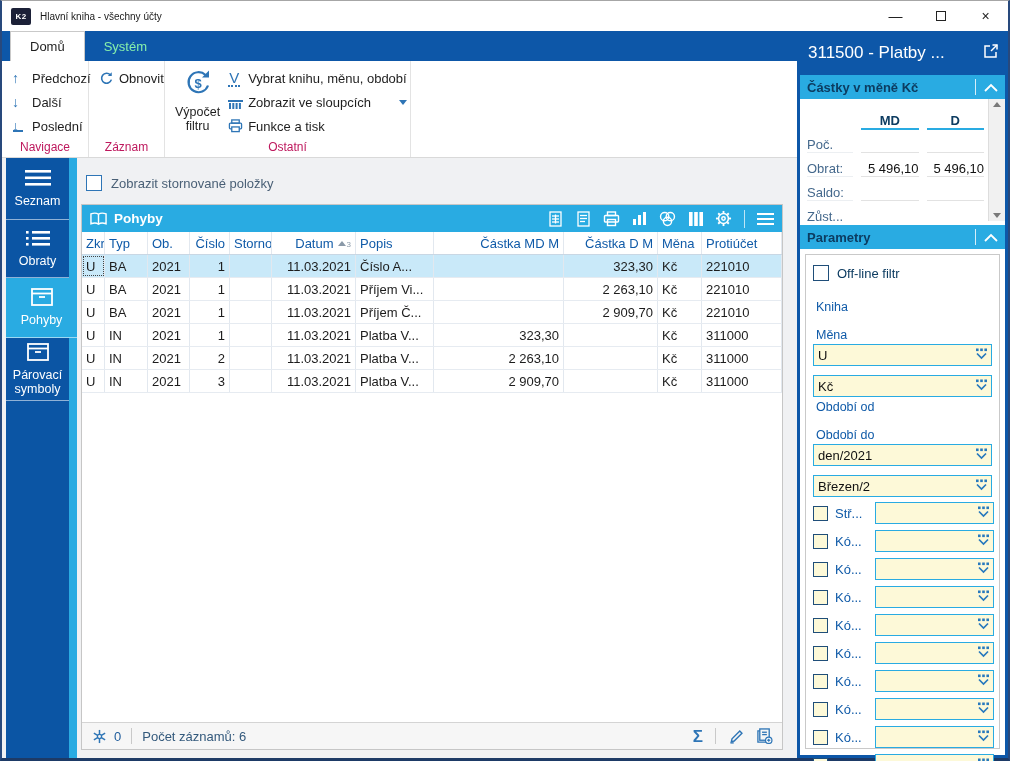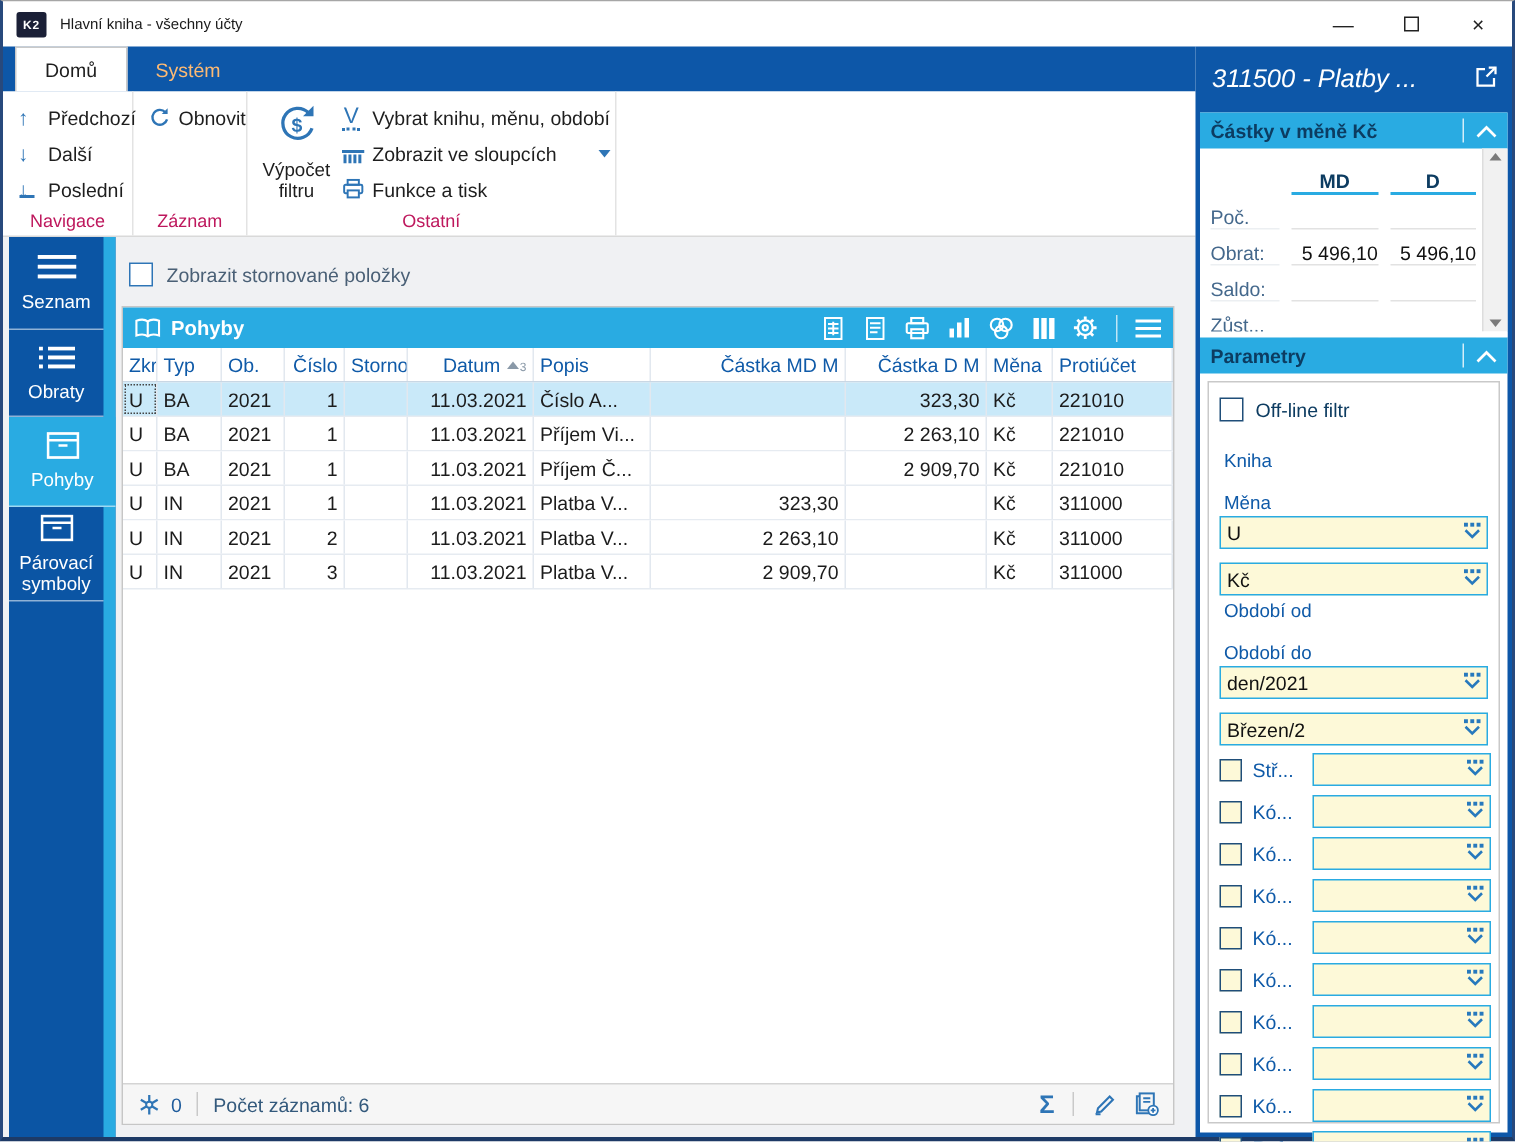--- a/index.html
+++ b/index.html
@@ -18,21 +18,21 @@
   .win-btn{width:45px;height:100%;display:flex;align-items:center;justify-content:center;font-size:14px;color:#222;}
   .win-btn .maxbox{width:10px;height:10px;border:1px solid #222;display:block;}
 
   
   .body-row{flex:1;display:flex;min-height:0;}
   .left-col{width:795px;display:flex;flex-direction:column;min-height:0;}
   .right-col{flex:1;background:#0d57a8;display:flex;flex-direction:column;min-height:0;}
 
   
   .tabbar{height:30px;background:#0d57a8;display:flex;align-items:stretch;padding-left:8px;flex:0 0 auto;}
-  .tab{padding:0 19px;color:#fdba74;font-size:13px;display:flex;align-items:center;}
+  .tab{padding:0 19px;color:#86efac;font-size:13px;display:flex;align-items:center;}
   .tab.active{background:#fff;color:#1e1e1e;border:1px solid #c9c9c9;border-bottom:none;}
 
   
   .ribbon{height:97px;background:#fff;display:flex;border-bottom:1px solid #d9d9d9;flex:0 0 auto;}
   .rgroup{display:flex;flex-direction:column;border-right:1px solid #e3e3e3;}
   .rgroup-body{flex:1;padding:5px 10px 0 10px;display:flex;}
   .rgroup-label{height:19px;text-align:center;color:#be185d;font-size:12px;line-height:18px;}
   .rcolumn{display:flex;flex-direction:column;}
   .ritem{display:flex;align-items:center;height:24px;font-size:13px;color:#1e1e1e;white-space:nowrap;}
   .ricon{width:20px;color:#2e75b6;font-size:14px;display:flex;align-items:center;justify-content:flex-start;flex:0 0 auto;}
@@ -87,21 +87,21 @@
   .grid-spacer{flex:1;}
 
   .grid-status{height:27px;border-top:1px solid #d4d4d4;background:#f6f6f6;display:flex;align-items:center;font-size:13px;color:#33597c;padding:0 9px;flex:0 0 auto;}
   .flag-count{color:#1f5c9c;margin-left:6px;}
   .vsep{width:1px;height:16px;background:#c9c9c9;margin:0 10px;}
   .status-right{margin-left:auto;display:flex;align-items:center;gap:11px;}
   .sigma{font-size:17px;font-weight:bold;color:#2e75b6;line-height:17px;}
 
   
   .rp-title{height:44px;color:#fff;font-size:17px;display:flex;align-items:center;padding:0 9px 0 11px;flex:0 0 auto;}
-  .rp-title .t{flex:1;overflow:hidden;white-space:nowrap;font-style:italic;}
+  .rp-title .t{flex:1;overflow:hidden;white-space:nowrap;}
   .rp-body{flex:1;margin:0 3px 3px 3px;background:#fff;display:flex;flex-direction:column;min-height:0;}
 
   .sec-head{height:24px;background:#29abe2;color:#0c3c61;font-weight:bold;font-size:13px;display:flex;align-items:center;padding:0 7px;flex:0 0 auto;}
   .sec-head .chev{margin-left:auto;display:flex;align-items:center;border-left:1px solid rgba(255,255,255,.8);padding-left:8px;height:16px;}
 
   .amounts-body{height:122px;display:flex;flex:0 0 auto;}
   .amt-table{flex:1;padding:6px 4px 0 7px;font-size:13px;}
   .amt-row{display:flex;height:24px;align-items:flex-end;padding-bottom:2px;}
   .amt-row .lab{width:46px;color:#44688c;border-bottom:1px solid #eceff2;overflow:hidden;white-space:nowrap;}
   .amt-row .val{flex:1;text-align:right;border-bottom:1px solid #e2e2e2;color:#111;margin-left:8px;overflow:hidden;}

